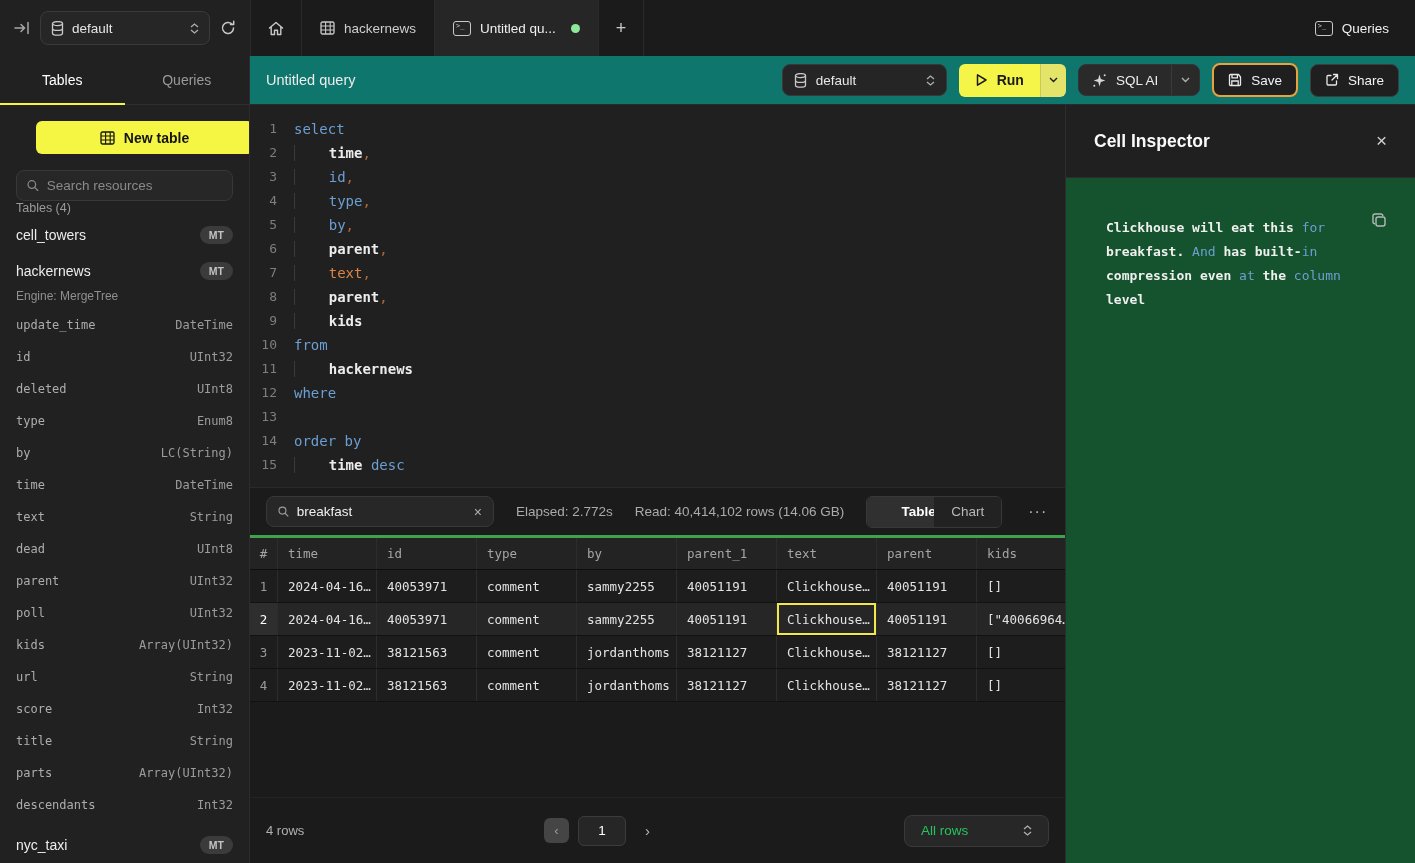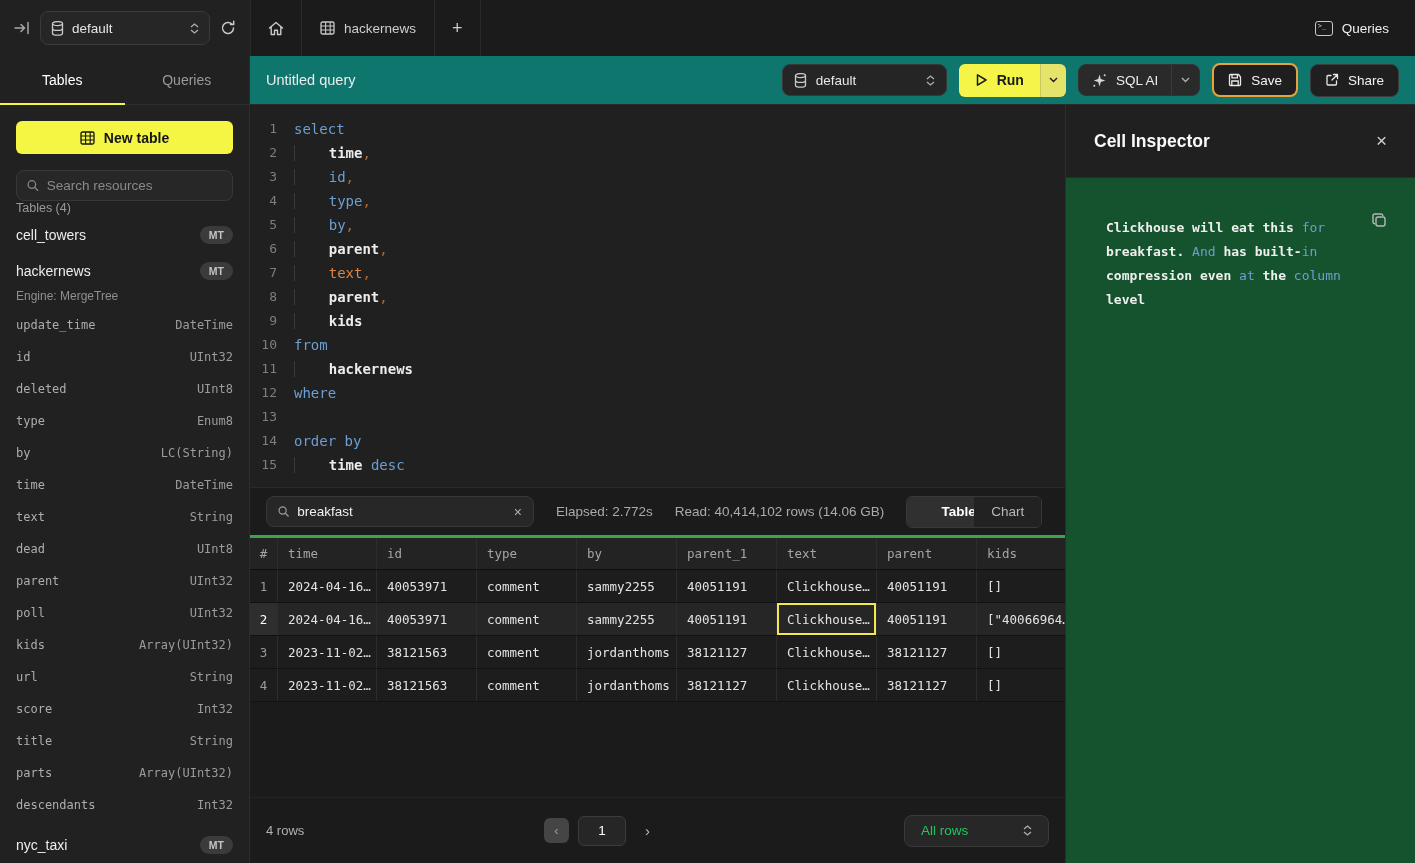--- a/index.html
+++ b/index.html
@@ -27,21 +27,21 @@
   .cols { display:flex; height:807px; }
 
   
   .sidebar { width:250px; flex:none; background:#212121; border-right:1px solid #2C2C2C; display:flex; flex-direction:column; }
   .sb-tabs { height:49px; display:flex; border-bottom:1px solid #2E2E2E; flex:none; }
   .sb-tab { flex:1; display:flex; align-items:center; justify-content:center; font-size:14px; color:#9A9A9A;
     border-bottom:2px solid transparent; margin-bottom:-1px; cursor:pointer; }
   .sb-tab.active { color:#FFFFFF; border-bottom-color:#F5F543; }
   .sb-body { padding:16px; overflow:hidden; }
   .new-table { width:100%; height:33px; background:#F5F543; color:#141414; border:none; border-radius:6px;
-    font-size:14px; font-weight:bold; display:flex; align-items:center; justify-content:center; gap:9px; cursor:pointer; }
+    font-size:14px; font-weight:bold; display:flex; align-items:center; justify-content:center; gap:9px; cursor:pointer;margin-left:20px; }
   .search-box { margin-top:16px; height:31px; background:#272727; border:1px solid #383838; border-radius:8px;
     display:flex; align-items:center; gap:8px; padding:0 10px; }
   .search-box input { background:none; border:none; outline:none; color:#E6E6E6; font-size:13.5px; width:100%;
     font-family:"Liberation Sans",sans-serif; }
   .search-box input::placeholder { color:#8A8A8A; }
   .sec-title { font-size:12.5px; color:#9A9A9A; }
   .tbl-item { display:flex; align-items:center; justify-content:space-between; height:33px; margin-top:3px; cursor:pointer; }
   .tbl-name { font-size:14px; color:#EDEDED; font-weight:bold; font-weight:500; }
   .mt-badge { background:#3B3B3B; color:#C3C3C3; font-size:10.5px; font-weight:bold; border-radius:9px; padding:3px 9px; }
   .engine-line { font-size:12px; color:#8F8F8F; margin:2px 0 10px; }
@@ -80,21 +80,21 @@
   .lnum { width:44px; flex:none; text-align:right; padding-right:17px; color:#7E7E7E; font-size:13px; }
   .ecode { white-space:pre; }
   .ind { white-space:pre; border-left:1px solid #3A3A3A; }
   .tk-k { color:#6C9FD3; }
   .tk-i { color:#ECECEC; font-weight:bold; }
   .tk-s { color:#DD8445; }
   .tk-p { color:#B06A35; }
   .tk-q { color:#C0C869; }
 
   .res-toolbar { height:47px; flex:none; display:flex; align-items:center; padding:0 16px; gap:22px; }
-  .res-search { width:268px; height:31px; background:#272727; border:1px solid #383838; border-radius:8px;
+  .res-search { width:228px; height:31px; background:#272727; border:1px solid #383838; border-radius:8px;
     display:flex; align-items:center; gap:8px; padding:0 11px; flex:none; }
   .res-search input { background:none; border:none; outline:none; color:#F0F0F0; font-size:13.5px; width:100%;
     font-family:"Liberation Sans",sans-serif; }
   .clear-x { color:#B0B0B0; font-size:14px; cursor:pointer; background:none; border:none; }
   .stat { font-size:13.5px; color:#ABABAB; white-space:nowrap; }
   .seg { margin-left:auto; height:32px; border:1px solid #383838; border-radius:6px; display:flex; overflow:hidden; flex:none; }
   .seg-opt { width:67px; display:flex; align-items:center; justify-content:center; font-size:13.5px; color:#B8B8B8;
     cursor:pointer; background:#222; }
   .seg-opt.active { background:#303030; color:#FFFFFF; font-weight:bold;padding-left:36px; }
   .dots-btn { color:#B8B8B8; font-size:16px; letter-spacing:1px; background:none; border:none; cursor:pointer; padding:0 4px; }
@@ -185,20 +185,25 @@
   </div>
 
   <div class="tab">
     <svg width="15" height="14" viewBox="0 0 15 14">
         <rect x="1" y="1" width="13" height="12" rx="1.5" stroke="#C9C9C9" stroke-width="1.3" fill="none"></rect>
         <path d="M1 5h13M1 9h13M5.6 1v12M10.2 1v12" stroke="#C9C9C9" stroke-width="1.1"></path>
       </svg>
     <span>hackernews</span>
   </div>
 
+  <div class="tab active">
+    <span class="term-ic"></span>
+    <span>Untitled qu...</span>
+    <span class="dot"></span>
+  </div>
 
   <div class="tab icononly">
     <span style="font-size:18px;color:#C9C9C9;">+</span>
   </div>
 
   <div class="tb-right">
     <span class="term-ic"></span>
     <span>Queries</span>
   </div>
 </div>

